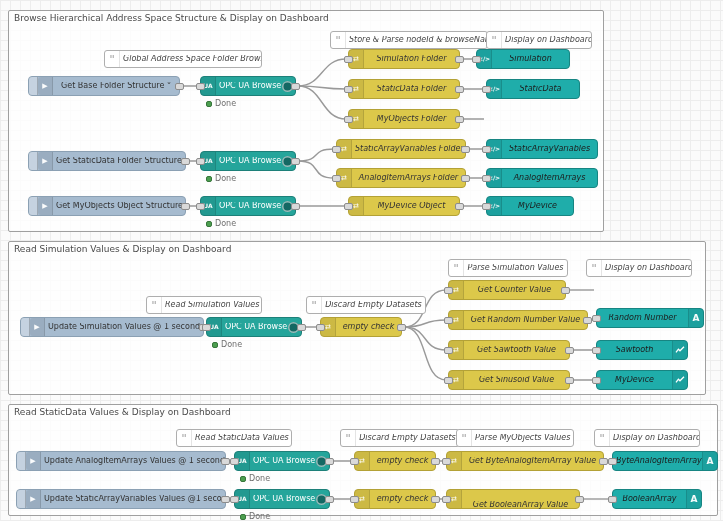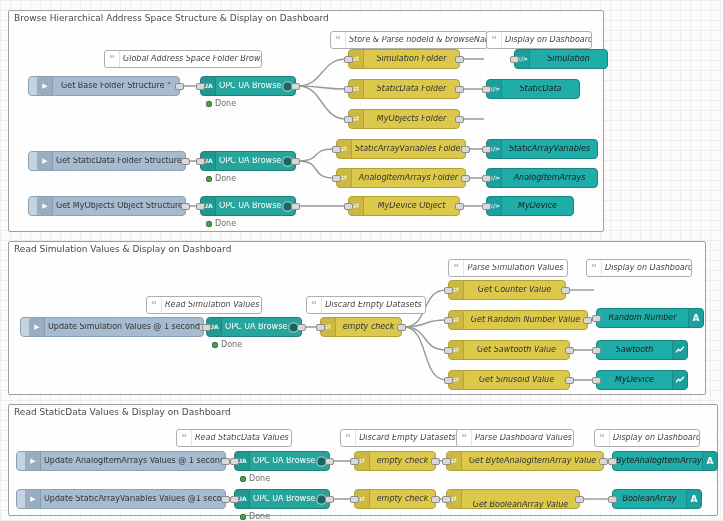--- a/index.html
+++ b/index.html
@@ -143,21 +143,21 @@
         <span class="port out"></span>
       </div>
       <div class="node kind-change" style="left: 348px; top: 109px; width: 112px; background: rgb(220, 200, 74); border-color: rgb(179, 161, 54);">
         <span class="iconbox left">
           <span class="glyph">⇄</span>
         </span>
         <span class="label italic" style="color: rgb(51, 51, 51);">MyObjects Folder</span>
         <span class="port in"></span>
         <span class="port out"></span>
       </div>
-      <div class="node kind-dashboard" style="left: 514px; top: 49px; width: 94px; background: rgb(31, 173, 170); border-color: rgb(23, 133, 130);">
+      <div class="node kind-dashboard" style="left: 476px; top: 49px; width: 94px; background: rgb(31, 173, 170); border-color: rgb(23, 133, 130);">
         <span class="iconbox left">
           <span class="glyph tinybold">&lt;/&gt;</span>
         </span>
         <span class="label italic" style="color: rgb(28, 28, 28);">Simulation</span>
         <span class="port in"></span>
       </div>
       <div class="node kind-dashboard" style="left: 486px; top: 79px; width: 94px; background: rgb(31, 173, 170); border-color: rgb(23, 133, 130);">
         <span class="iconbox left">
           <span class="glyph tinybold">&lt;/&gt;</span>
         </span>
@@ -370,21 +370,21 @@
       <div class="node kind-comment" style="left: 340px; top: 429px; width: 120px; background: rgb(255, 255, 255); border-color: rgb(174, 174, 174);">
         <span class="iconbox left">
           <span class="glyph gray">"</span>
         </span>
         <span class="label italic" style="color: rgb(68, 68, 68);">Discard Empty Datasets</span>
       </div>
       <div class="node kind-comment" style="left: 456px; top: 429px; width: 118px; background: rgb(255, 255, 255); border-color: rgb(174, 174, 174);">
         <span class="iconbox left">
           <span class="glyph gray">"</span>
         </span>
-        <span class="label italic" style="color: rgb(68, 68, 68);">Parse Dashboard Values</span>
+        <span class="label italic" style="color: rgb(68, 68, 68);">Parse MyObjects Values</span>
       </div>
       <div class="node kind-comment" style="left: 594px; top: 429px; width: 106px; background: rgb(255, 255, 255); border-color: rgb(174, 174, 174);">
         <span class="iconbox left">
           <span class="glyph gray">"</span>
         </span>
         <span class="label italic" style="color: rgb(68, 68, 68);">Display on Dashboard</span>
       </div>
       <div class="node kind-inject" style="left: 16px; top: 451px; width: 210px; background: rgb(166, 187, 207); border-color: rgb(139, 160, 179);">
         <span class="inject-btn"></span>
         <span class="iconbox left">

